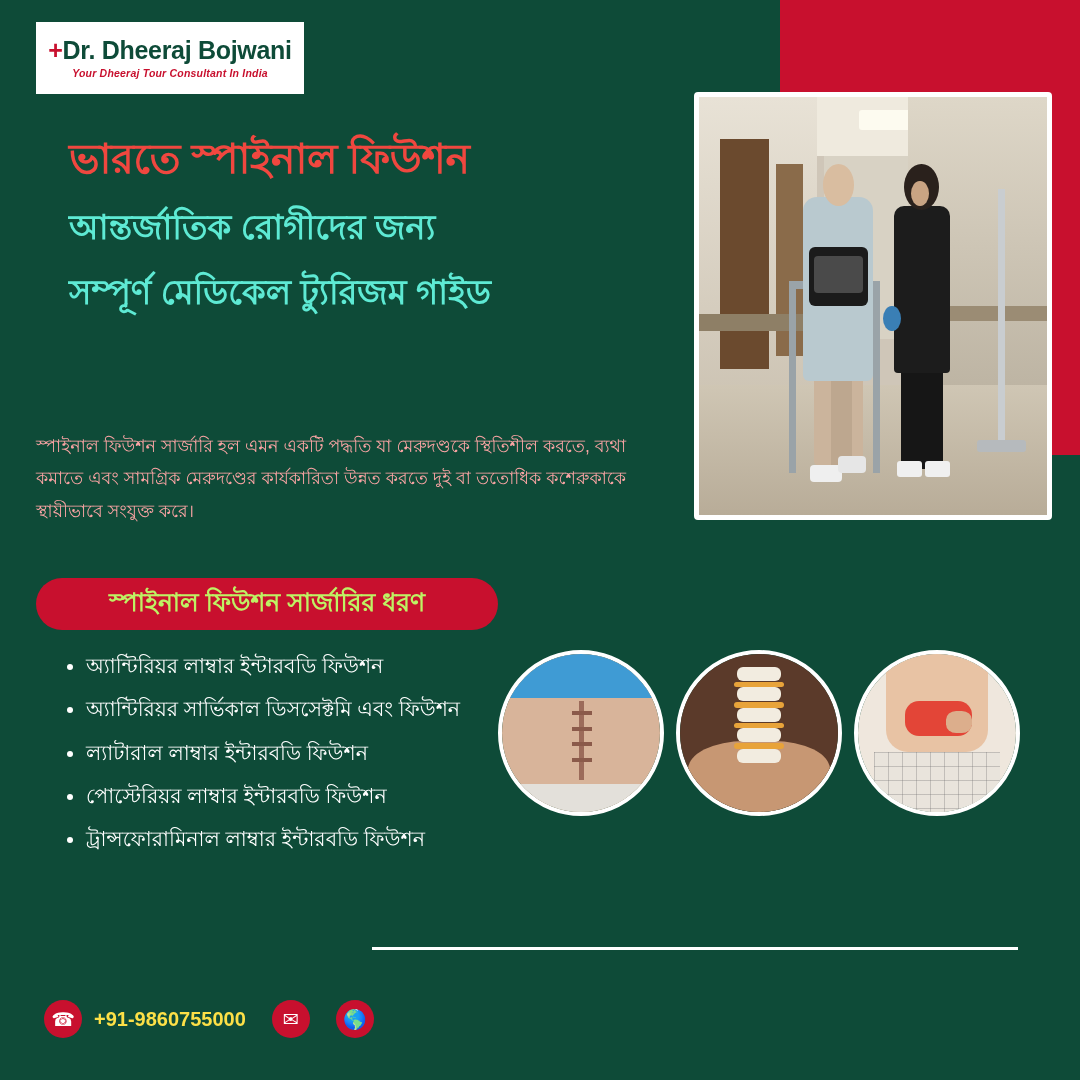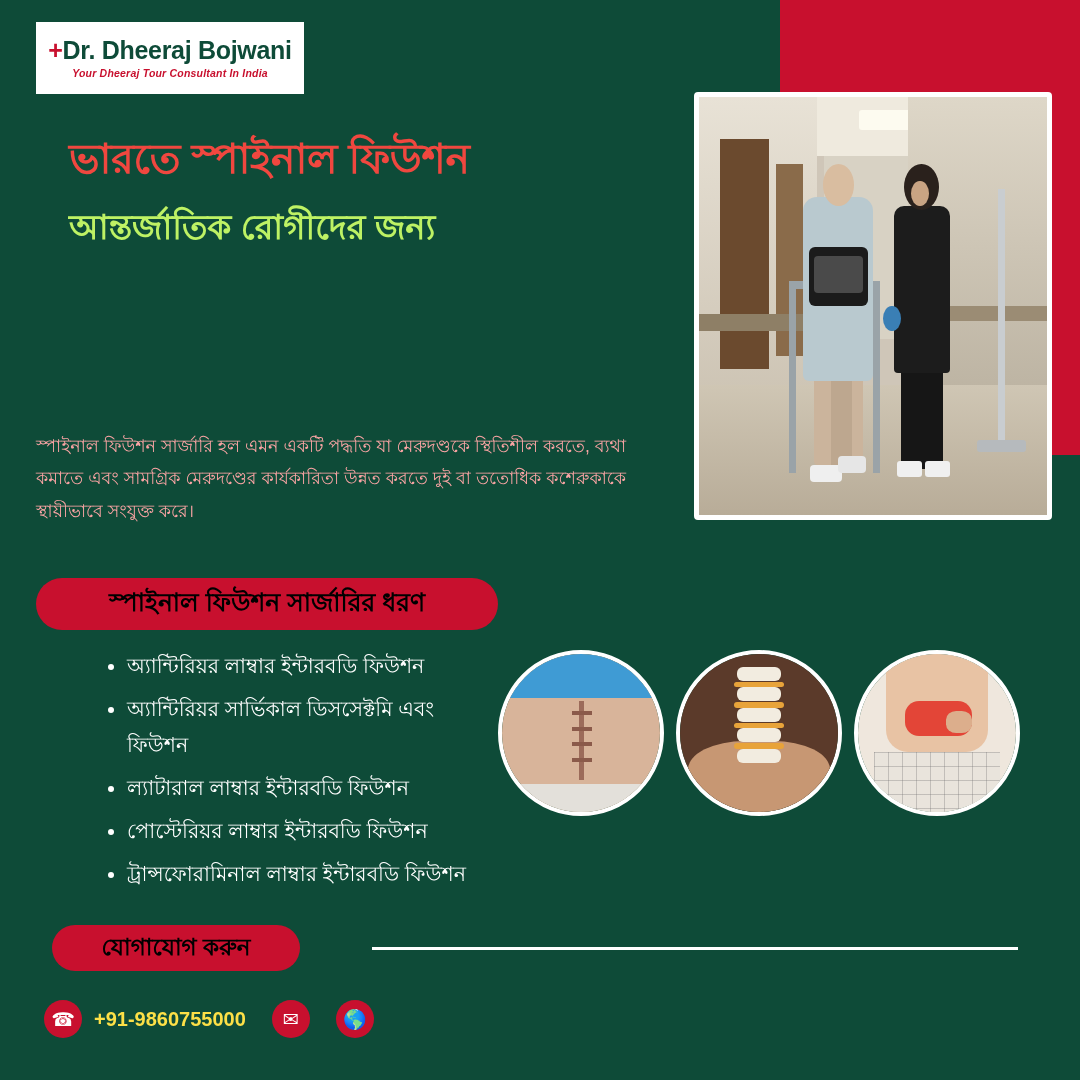--- a/index.html
+++ b/index.html
@@ -67,21 +67,21 @@
   }
   .h1 {
     color: #f0473f;
     font-size: 41px;
     font-weight: bold;
     line-height: 1.42;
     letter-spacing: -0.3px;
   }
   .h2 {
     margin-top: 14px;
-    color: #bef264;
+    color: #5eead4;
     font-size: 34px;
     font-weight: bold;
     line-height: 1.48;
   }
   .intro {
     position: absolute;
     left: 36px; top: 430px;
     width: 590px;
     color: #fca5a5;
     font-size: 17.5px;
@@ -129,21 +129,21 @@
   .n-leg { position: absolute; left: 58%; top: 64%; width: 12%; height: 25%; background: #161616; }
   .n-shoe { position: absolute; left: 57%; top: 87%; width: 7%; height: 4%; background: #f0f0f0; border-radius: 3px; }
   .n-shoe2 { position: absolute; left: 65%; top: 87%; width: 7%; height: 4%; background: #f0f0f0; border-radius: 3px; }
   .n-glove { position: absolute; left: 53%; top: 50%; width: 5%; height: 6%; background: #3a7fb5; border-radius: 50%; }
   .iv-pole { position: absolute; left: 86%; top: 22%; width: 2%; height: 62%; background: #c9cdd0; }
   .iv-base { position: absolute; left: 80%; top: 82%; width: 14%; height: 3%; background: #b6babd; border-radius: 3px; }
   
   .pill {
     position: absolute;
     background: #c8102e;
-    color: #000000;
+    color: #bef264;
     border-radius: 40px;
     font-weight: bold;
     display: flex;
     align-items: center;
     justify-content: center;
   }
   .pill-types {
     left: 36px; top: 578px;
     width: 462px; height: 52px;
     font-size: 25px;
@@ -155,21 +155,21 @@
   }
   
   .types-list {
     position: absolute;
     left: 60px; top: 648px;
     width: 430px;
     color: #ffffff;
     font-size: 20.5px;
     line-height: 1.72;
   }
-  .types-list li { margin-bottom: 8px; margin-left: 41px; }
+  .types-list li { margin-bottom: 8px; }
   .types-list ul { padding-left: 26px; }
   
   .circles {
     position: absolute;
     left: 498px; top: 640px;
     width: 560px; height: 200px;
   }
   .circ {
     position: absolute;
     width: 166px; height: 166px;
@@ -235,20 +235,21 @@
   <div class="red-corner-square"></div>
 
   <div class="logo-box">
     <div class="logo-main"><span class="plus">+</span><span>Dr. Dheeraj Bojwani</span></div>
     <div class="logo-sub">Your Dheeraj Tour Consultant In India</div>
   </div>
 
   <div class="headline">
     <div class="h1">ভারতে স্পাইনাল ফিউশন</div>
     <div class="h2">আন্তর্জাতিক রোগীদের জন্য</div>
+    <div class="h2">সম্পূর্ণ মেডিকেল ট্যুরিজম গাইড</div>
   </div>
 
   <div class="intro">স্পাইনাল ফিউশন সার্জারি হল এমন একটি পদ্ধতি যা মেরুদণ্ডকে স্থিতিশীল করতে, ব্যথা কমাতে এবং সামগ্রিক মেরুদণ্ডের কার্যকারিতা উন্নত করতে দুই বা ততোধিক কশেরুকাকে স্থায়ীভাবে সংযুক্ত করে।</div>
 
   <div class="hero">
     <div class="hero-inner">
       <div class="hc-ceiling"></div>
       <div class="hc-light"></div>
       <div class="hc-wall-l"></div>
       <div class="hc-door"></div>
@@ -325,21 +326,20 @@
     <div class="circ circ3">
       <div class="c3-bg"></div>
       <div class="c3-body"></div>
       <div class="c3-pain"></div>
       <div class="c3-pants"></div>
       <div class="c3-check"></div>
       <div class="c3-hand"></div>
     </div>
   </div>
 
-  <div class="pill pill-contact">যোগাযোগ করুন</div>
   <div class="divider"></div>
 
   <div class="footer">
     <div class="fitem">
       <div class="ficon">☎</div>
       <div class="ftext">+91-9860755000</div>
     </div>
     <div class="fitem">
       <div class="ficon">✉</div>
     </div>

